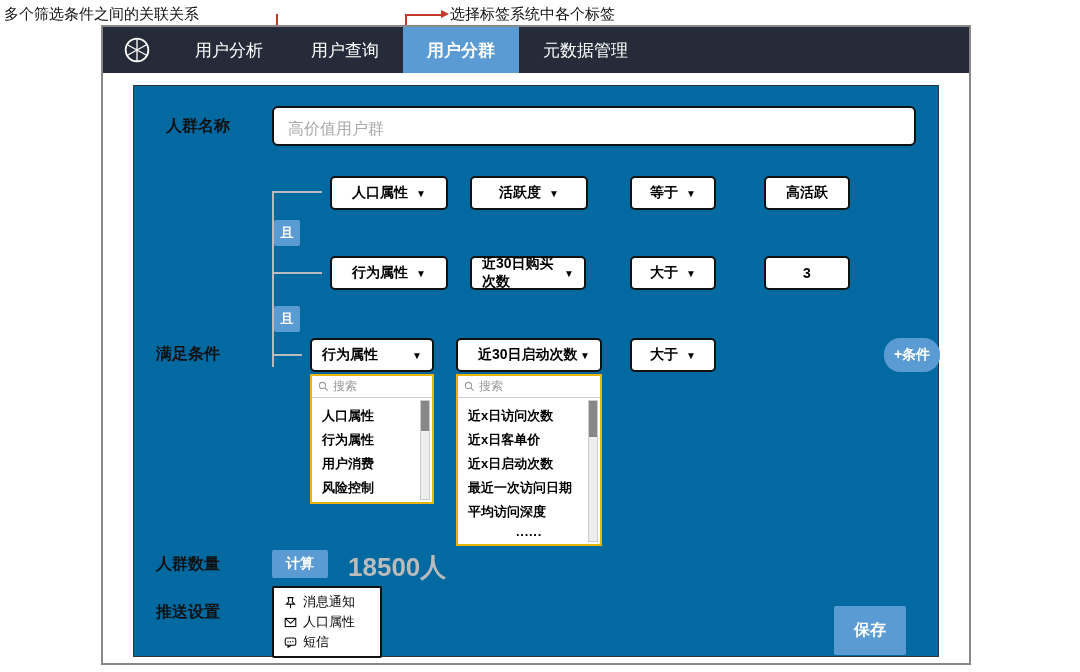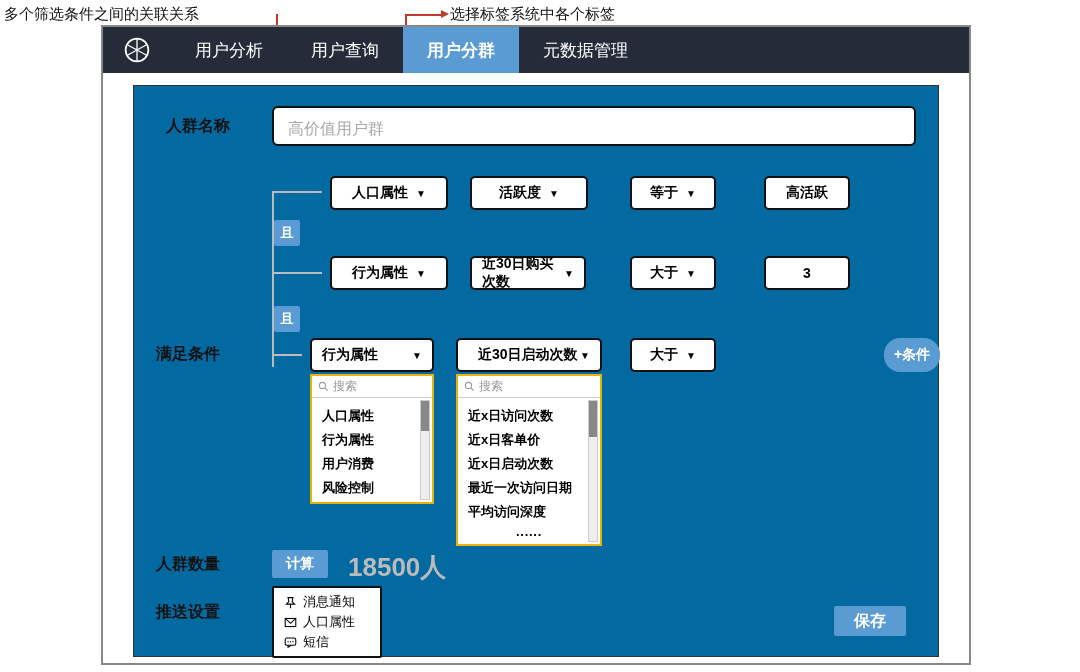--- a/index.html
+++ b/index.html
@@ -208,18 +208,18 @@
               <rect x="1.5" y="2.5" width="13" height="9" rx="2" fill="none" stroke="#000" stroke-width="1.3"></rect>
               <path d="M5 11.5 L5 14 L9 11.5" fill="none" stroke="#000" stroke-width="1.3"></path>
               <circle cx="5" cy="7" r="0.8" fill="#000"></circle>
               <circle cx="8" cy="7" r="0.8" fill="#000"></circle>
               <circle cx="11" cy="7" r="0.8" fill="#000"></circle>
             </svg>
         <span>短信</span>
       </div>
     </div>
 
-    <div class="btn-blue" style="left:700px; top:520px; width:72px; height:30px; font-size:16px;">保存</div>
+    <div class="btn-blue" style="left:700px; top:520px; width:72px; height:49px; font-size:16px;">保存</div>
 
   </div>
 </div>
 
 </div>
 
 </body></html>

